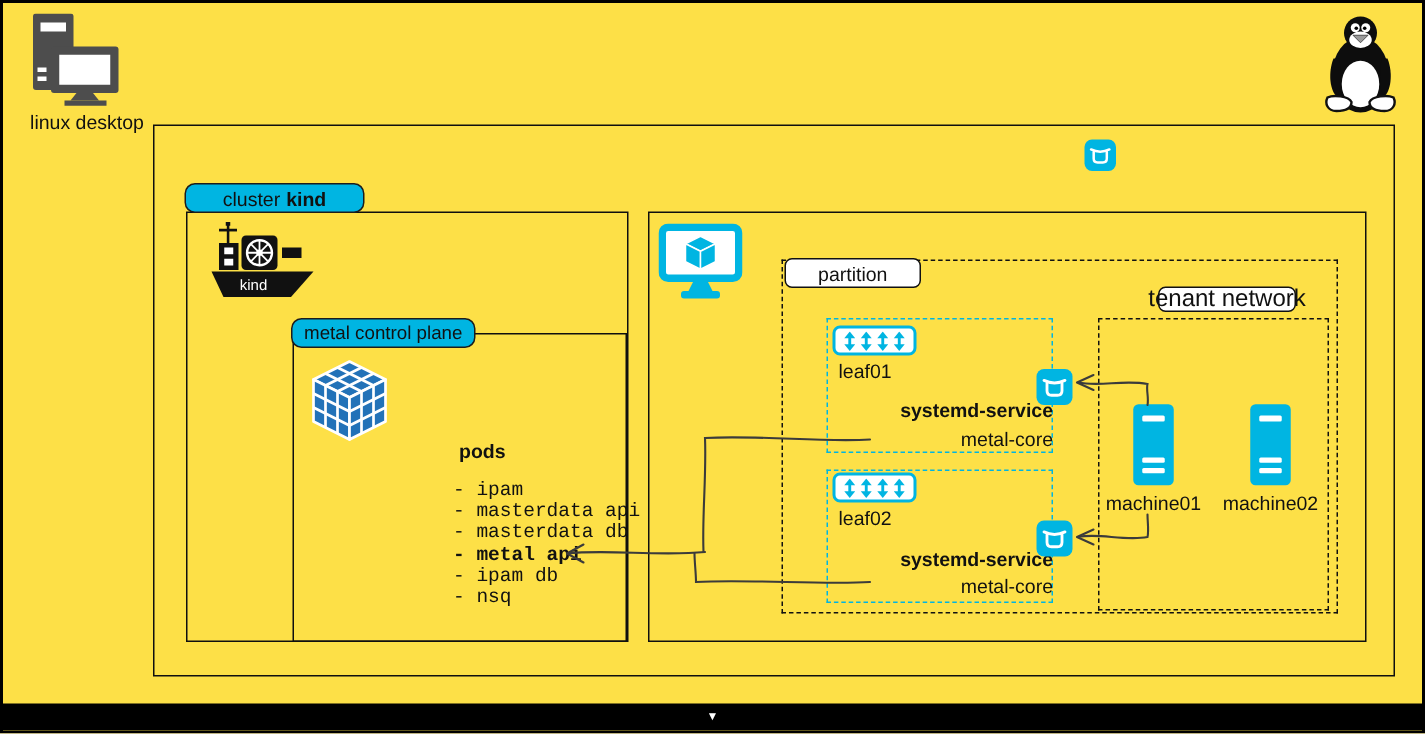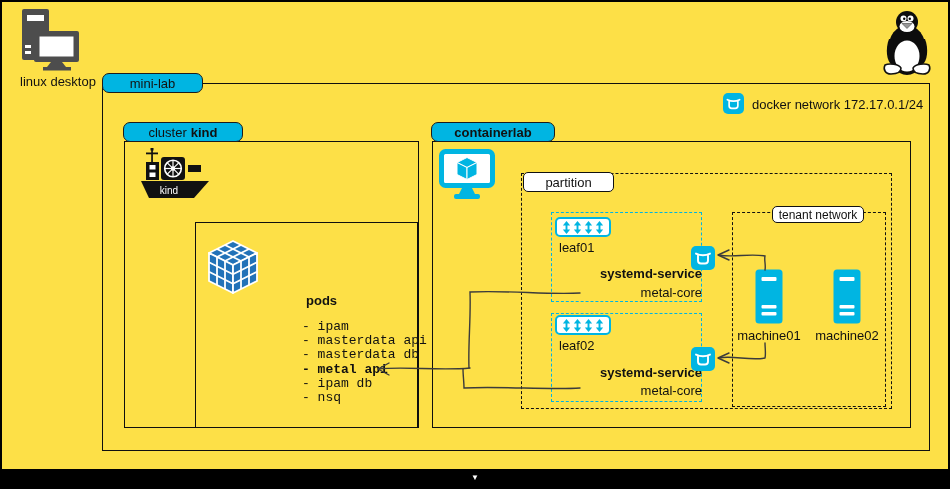--- a/index.html
+++ b/index.html
@@ -72,31 +72,27 @@
       <circle cx="31.5" cy="9.5" r="3" fill="#fff"></circle>
       <circle cx="25.2" cy="9.8" r="1.2" fill="#000"></circle>
       <circle cx="30.8" cy="9.8" r="1.2" fill="#000"></circle>
       <polygon points="23,14.5 33,14.5 28,19.5" fill="#9a9a9a" stroke="#444" stroke-width="0.6"></polygon>
       <path d="M6,56 C4,60 6,65 12,65 C18,65 22,63 22,59 C20,55 10,54 6,56 Z" fill="#fff" stroke="#111" stroke-width="1.6"></path>
       <path d="M50,56 C52,60 50,65 44,65 C38,65 34,63 34,59 C36,55 46,54 50,56 Z" fill="#fff" stroke="#111" stroke-width="1.6"></path>
     </svg>
   </div>
 
   <div class="box" style="left:100px;top:81px;width:828px;height:368px;"></div>
-  <div class="tab" style="left:100px;top:71px;width:101px;">
-    <span>mini-lab</span>
-  </div>
 
   <div class="docker-chip" style="left:721px;top:91px;width:21px;height:21px;">
     <svg width="21" height="21" viewBox="0 0 24 24">
       <path d="M7,9.5 L7,14.5 Q7,17.5 10,17.5 L14,17.5 Q17,17.5 17,14.5 L17,9.5" fill="none" stroke="#fff" stroke-width="1.9" stroke-linecap="round"></path>
       <path d="M5,7.6 Q12,11 19,7.6" fill="none" stroke="#fff" stroke-width="1.9" stroke-linecap="round"></path>
     </svg>
   </div>
-  <div class="abs" style="left:750px;top:95px;white-space:nowrap;">docker network 172.17.0.1/24</div>
 
   <div class="box" style="left:122px;top:139px;width:295px;height:287px;"></div>
   <div class="tab" style="left:121px;top:120px;width:120px;">
     <span>cluster</span>
     <span class="b" style="margin-left:4px;">kind</span>
   </div>
 
   <div class="abs" style="left:138px;top:146px;">
     <svg width="70" height="52" viewBox="0 0 70 52">
       <rect x="10.5" y="0" width="3" height="2.5" fill="#111"></rect>
@@ -114,20 +110,23 @@
         <line x1="38.7" y1="14.8" x2="27.3" y2="26.2"></line>
       </g>
       <circle cx="33" cy="20.5" r="2.2" fill="#fff"></circle>
       <rect x="48" y="17" width="13" height="7" fill="#111"></rect>
       <polygon points="1,33 69,33 54,50 9,50" fill="#111"></polygon>
       <text x="29" y="45.5" text-anchor="middle" font-size="10" fill="#fff" font-family="Liberation Sans, sans-serif">kind</text>
     </svg>
   </div>
 
   <div class="box" style="left:193px;top:220px;width:223px;height:206px;"></div>
+  <div class="tab" style="left:192px;top:210px;width:123px;font-size:12.5px;">
+    <span>metal control plane</span>
+  </div>
 
   <div class="abs" style="left:204px;top:237px;">
     <svg width="54" height="58" viewBox="0 0 54 58">
       <g fill="#2272b8" stroke="#fff" stroke-width="1.8" stroke-linejoin="round">
         <polygon points="27,2 51,14 27,26 3,14"></polygon>
         <polygon points="3,14 27,26 27,54 3,42"></polygon>
         <polygon points="27,26 51,14 51,42 27,54"></polygon>
       </g>
       <g stroke="#fff" stroke-width="1.8" fill="none">
         <line x1="35" y1="6" x2="11" y2="18"></line>
@@ -150,44 +149,41 @@
   <div class="abs" style="left:300px;top:318px;font-family:Liberation Mono, monospace;">
     <div class="pod-line">- ipam</div>
     <div class="pod-line">- masterdata api</div>
     <div class="pod-line">- masterdata db</div>
     <div class="pod-line b">- metal api</div>
     <div class="pod-line">- ipam db</div>
     <div class="pod-line">- nsq</div>
   </div>
 
   <div class="box" style="left:430px;top:139px;width:479px;height:287px;"></div>
-  <div class="tab b" style="left:429px;top:120px;width:124px;">
-    <span>containerlab</span>
-  </div>
 
   <div class="abs" style="left:437px;top:147px;">
     <svg width="56" height="53" viewBox="0 0 56 53">
       <rect x="2.5" y="2.5" width="51" height="34" rx="4" fill="#fff" stroke="#00b5e2" stroke-width="5"></rect>
       <g fill="#00b5e2" stroke="#fff" stroke-width="1">
         <polygon points="28,8.5 38,13.5 28,18.5 18,13.5"></polygon>
         <polygon points="18,13.5 28,18.5 28,30.5 18,25.5"></polygon>
         <polygon points="28,18.5 38,13.5 38,25.5 28,30.5"></polygon>
       </g>
       <polygon points="24,37 32,37 36,45 20,45" fill="#00b5e2"></polygon>
       <rect x="15" y="45" width="26" height="5" rx="2" fill="#00b5e2"></rect>
     </svg>
   </div>
 
   <div class="dashed-black" style="left:519px;top:171px;width:371px;height:236px;"></div>
   <div class="whitelabel" style="left:521px;top:170px;width:91px;height:20px;">
     <span>partition</span>
   </div>
 
   <div class="dashed-black" style="left:730px;top:210px;width:154px;height:195px;"></div>
-  <div class="whitelabel" style="left:770px;top:204px;width:92px;height:17px;font-size:12px;">
+  <div class="whitelabel" style="left:770px;top:189px;width:92px;height:17px;font-size:16px;">
     <span>tenant network</span>
   </div>
 
   <div class="dashed-cyan" style="left:549px;top:210px;width:151px;height:90px;"></div>
   <div class="switch" style="left:553px;top:215px;">
     <svg width="9" height="13" viewBox="0 0 10 15">
         <polygon points="5,0 9.2,5.2 0.8,5.2" fill="#00b5e2"></polygon>
         <rect x="3.9" y="4" width="2.2" height="7" fill="#00b5e2"></rect>
         <polygon points="5,15 9.2,9.8 0.8,9.8" fill="#00b5e2"></polygon>
       </svg>

